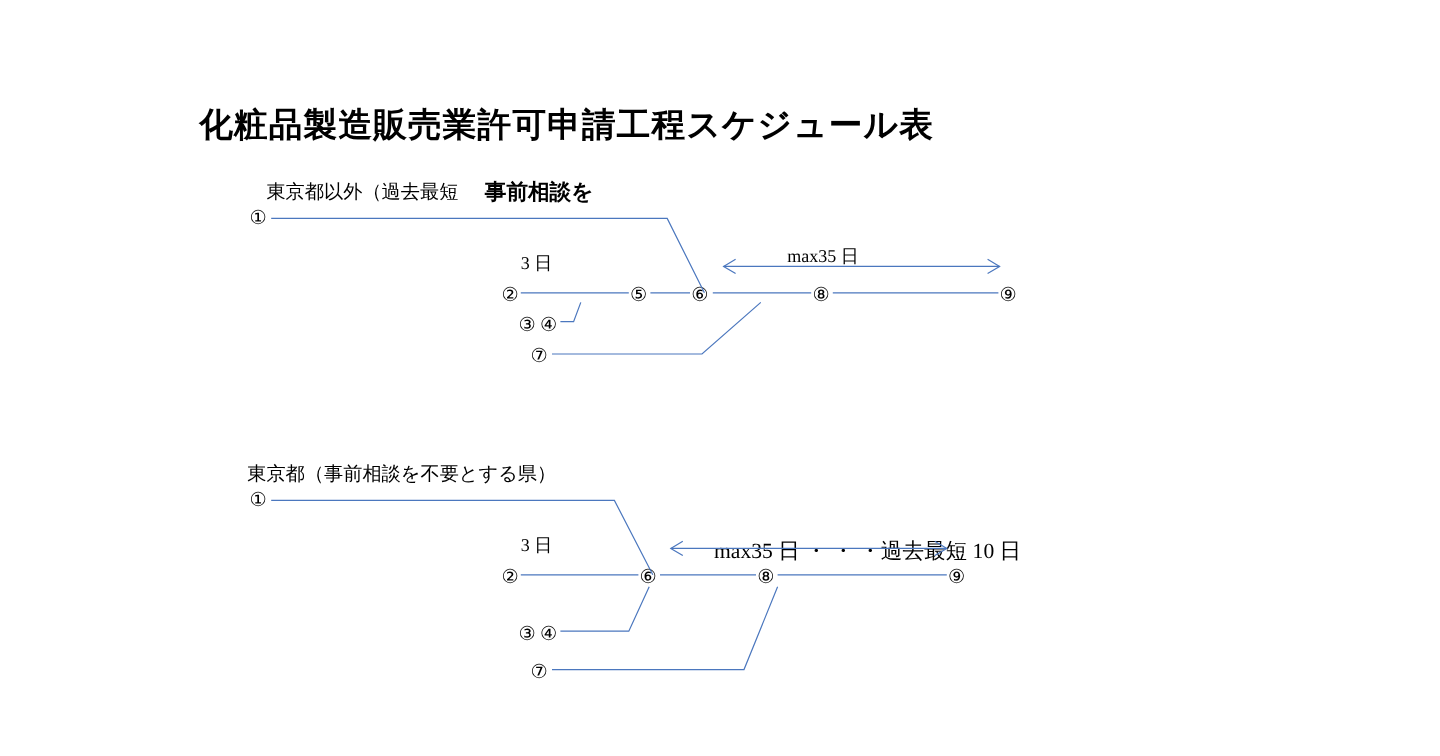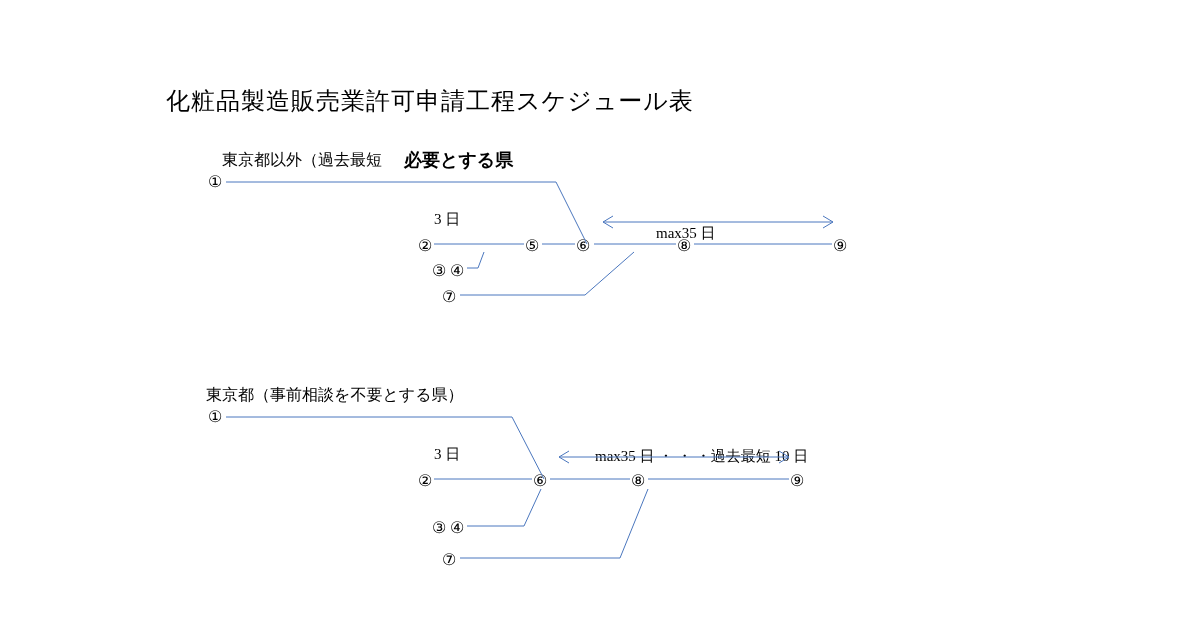--- a/index.html
+++ b/index.html
@@ -1,44 +1,44 @@
 <!DOCTYPE html>
 <html><head>
 <meta charset="utf-8">
 <style>
 html,body{margin:0;padding:0;width:1200px;height:630px;background:#fff;font-family:"Hiragino Mincho ProN","Yu Mincho","MS PMincho",serif;color:#000}
 svg{position:absolute;top:0;left:0}
 .abs{position:absolute}
-.title{font-family:"Hiragino Sans","Yu Gothic","MS PGothic",sans-serif;font-weight:400;font-size:24px;letter-spacing:1px}
+.title{font-family:"Hiragino Sans","Yu Gothic","MS PGothic",sans-serif;font-weight:700;font-size:28px;letter-spacing:1px}
 .sub{font-size:16px}
 .subbold{font-size:18px;font-family:"Hiragino Mincho ProN",serif;font-weight:700}
 .lbl{font-size:15px;font-family:Liberation Serif, serif}
-.lbl2{font-size:15px}
+.lbl2{font-size:18px}
 .node{font-size:16px;font-family:"MS PMincho",serif}
 </style>
 </head>
 <body>
 
 <div class="abs title" style="left:166px;top:85px">化粧品製造販売業許可申請工程スケジュール表</div>
 
 <div class="abs sub" style="left:222px;top:150px">東京都以外（過去最短</div>
-<div class="abs subbold" style="left:404px;top:148px">必要とする県</div>
+<div class="abs subbold" style="left:404px;top:148px">事前相談を</div>
 
 <div class="abs node" style="left:208px;top:172px">①</div>
 <div class="abs node" style="left:418px;top:236px">②</div>
 <div class="abs node" style="left:432px;top:261px">③</div>
 <div class="abs node" style="left:450px;top:261px">④</div>
 <div class="abs node" style="left:525px;top:236px">⑤</div>
 <div class="abs node" style="left:576px;top:236px">⑥</div>
 <div class="abs node" style="left:442px;top:287px">⑦</div>
 <div class="abs node" style="left:677px;top:236px">⑧</div>
 <div class="abs node" style="left:833px;top:236px">⑨</div>
 
 <div class="abs lbl" style="left:434px;top:210px">3 日</div>
-<div class="abs lbl" style="left:656px;top:224px">max35 日</div>
+<div class="abs lbl" style="left:656px;top:204px">max35 日</div>
 
 <svg width="1200" height="630">
   <g stroke="#4B77BE" stroke-width="1" fill="none">
 
     <polyline points="226,182 556,182 587,244"></polyline>
     <line x1="434" y1="244" x2="524" y2="244"></line>
     <line x1="542" y1="244" x2="575" y2="244"></line>
     <line x1="594" y1="244" x2="676" y2="244"></line>
     <line x1="694" y1="244" x2="832" y2="244"></line>
 

